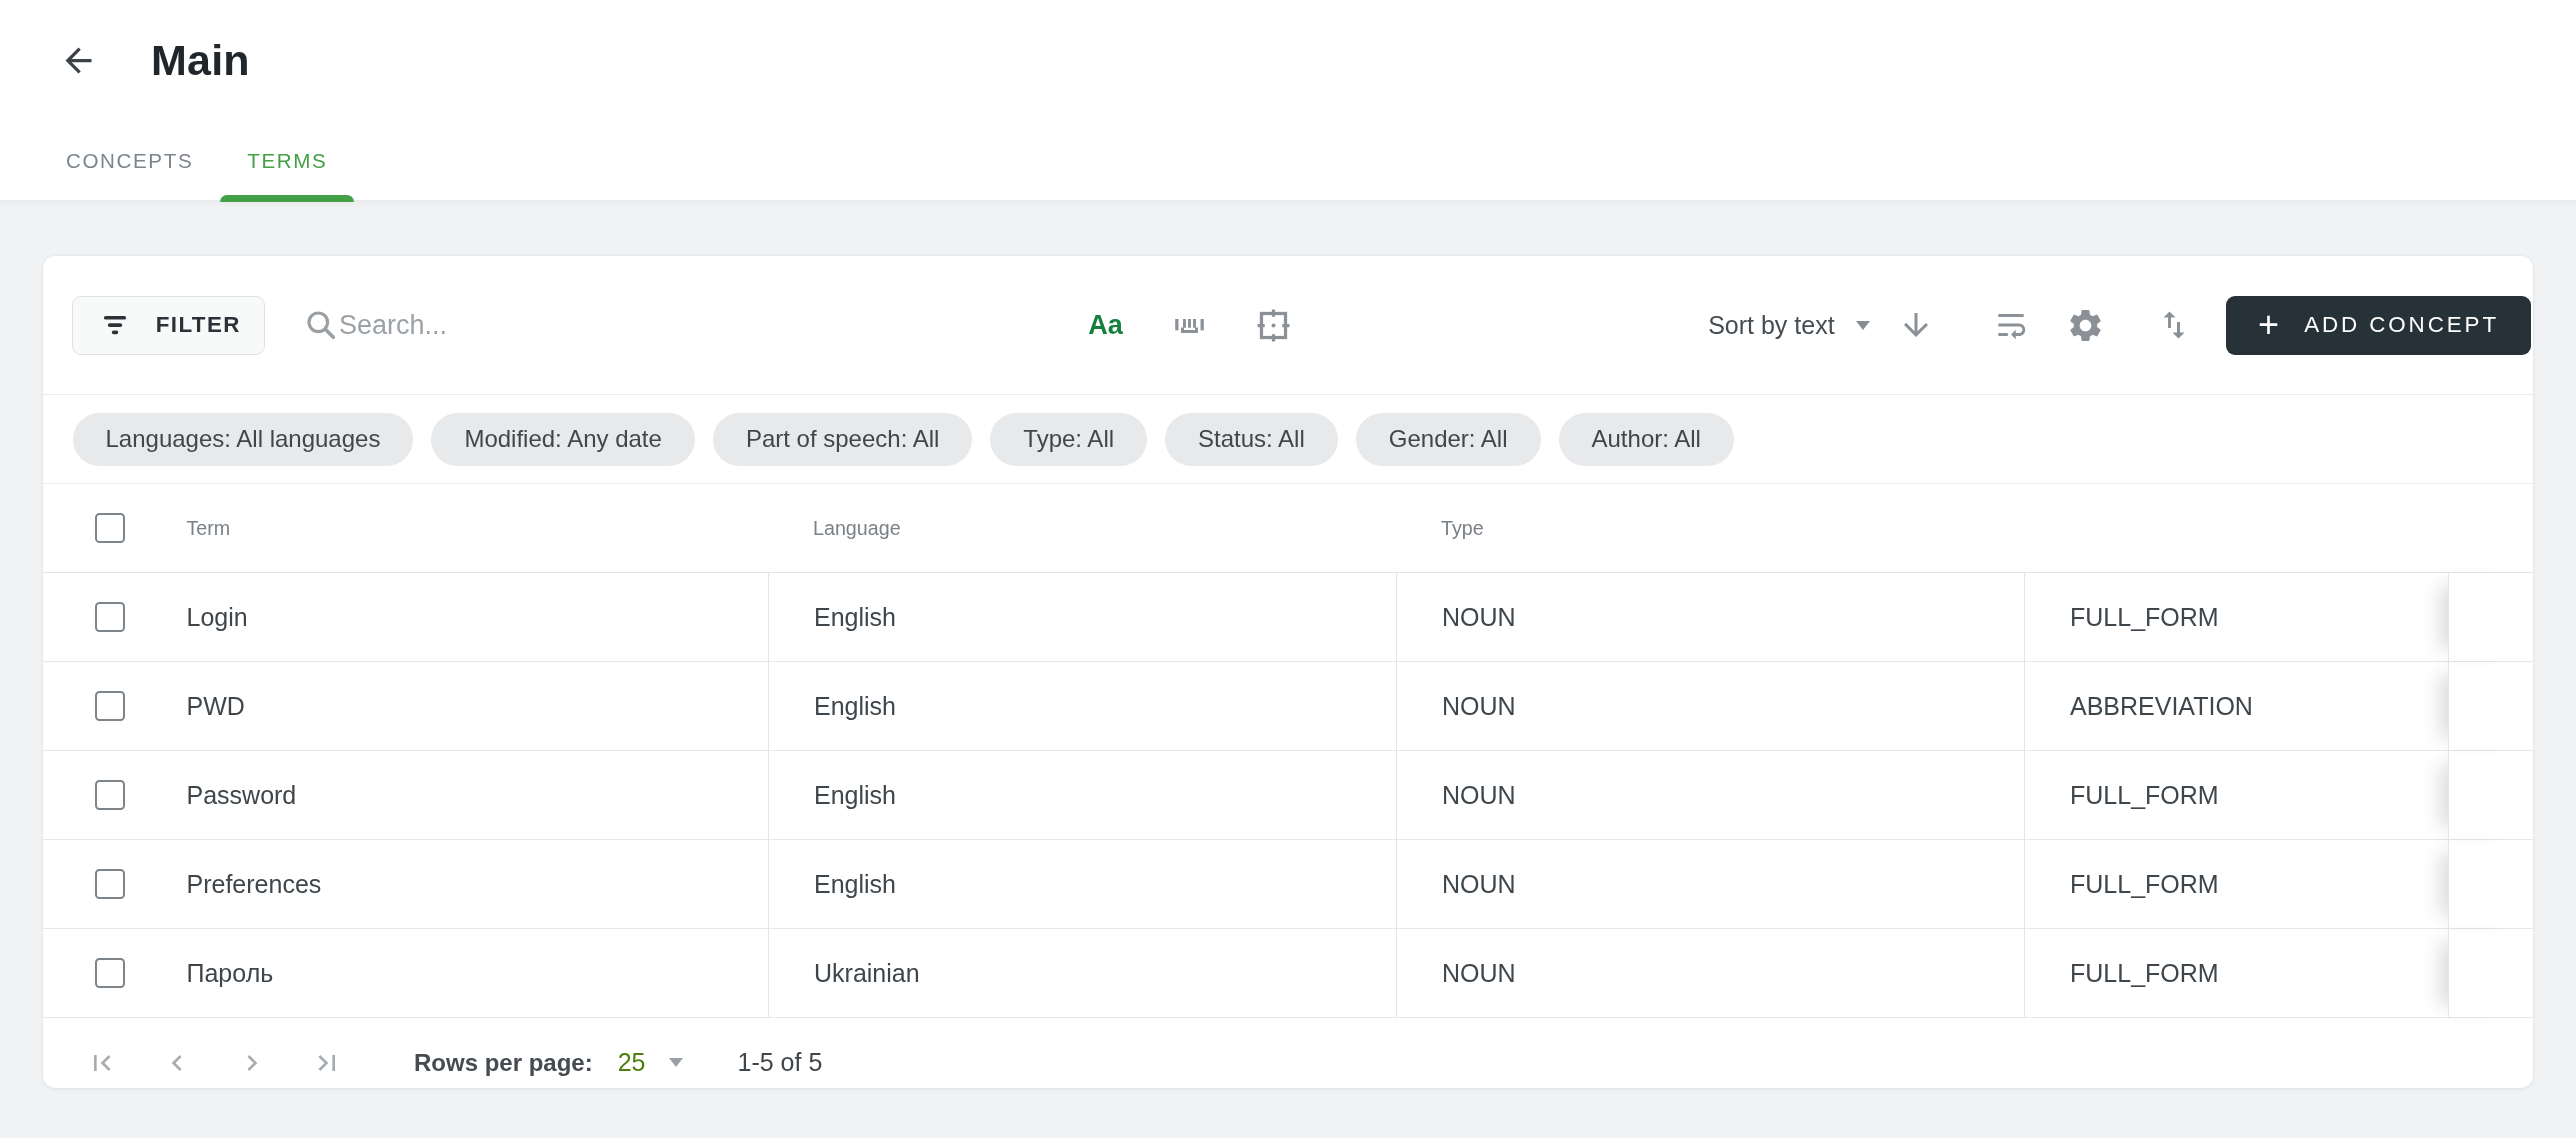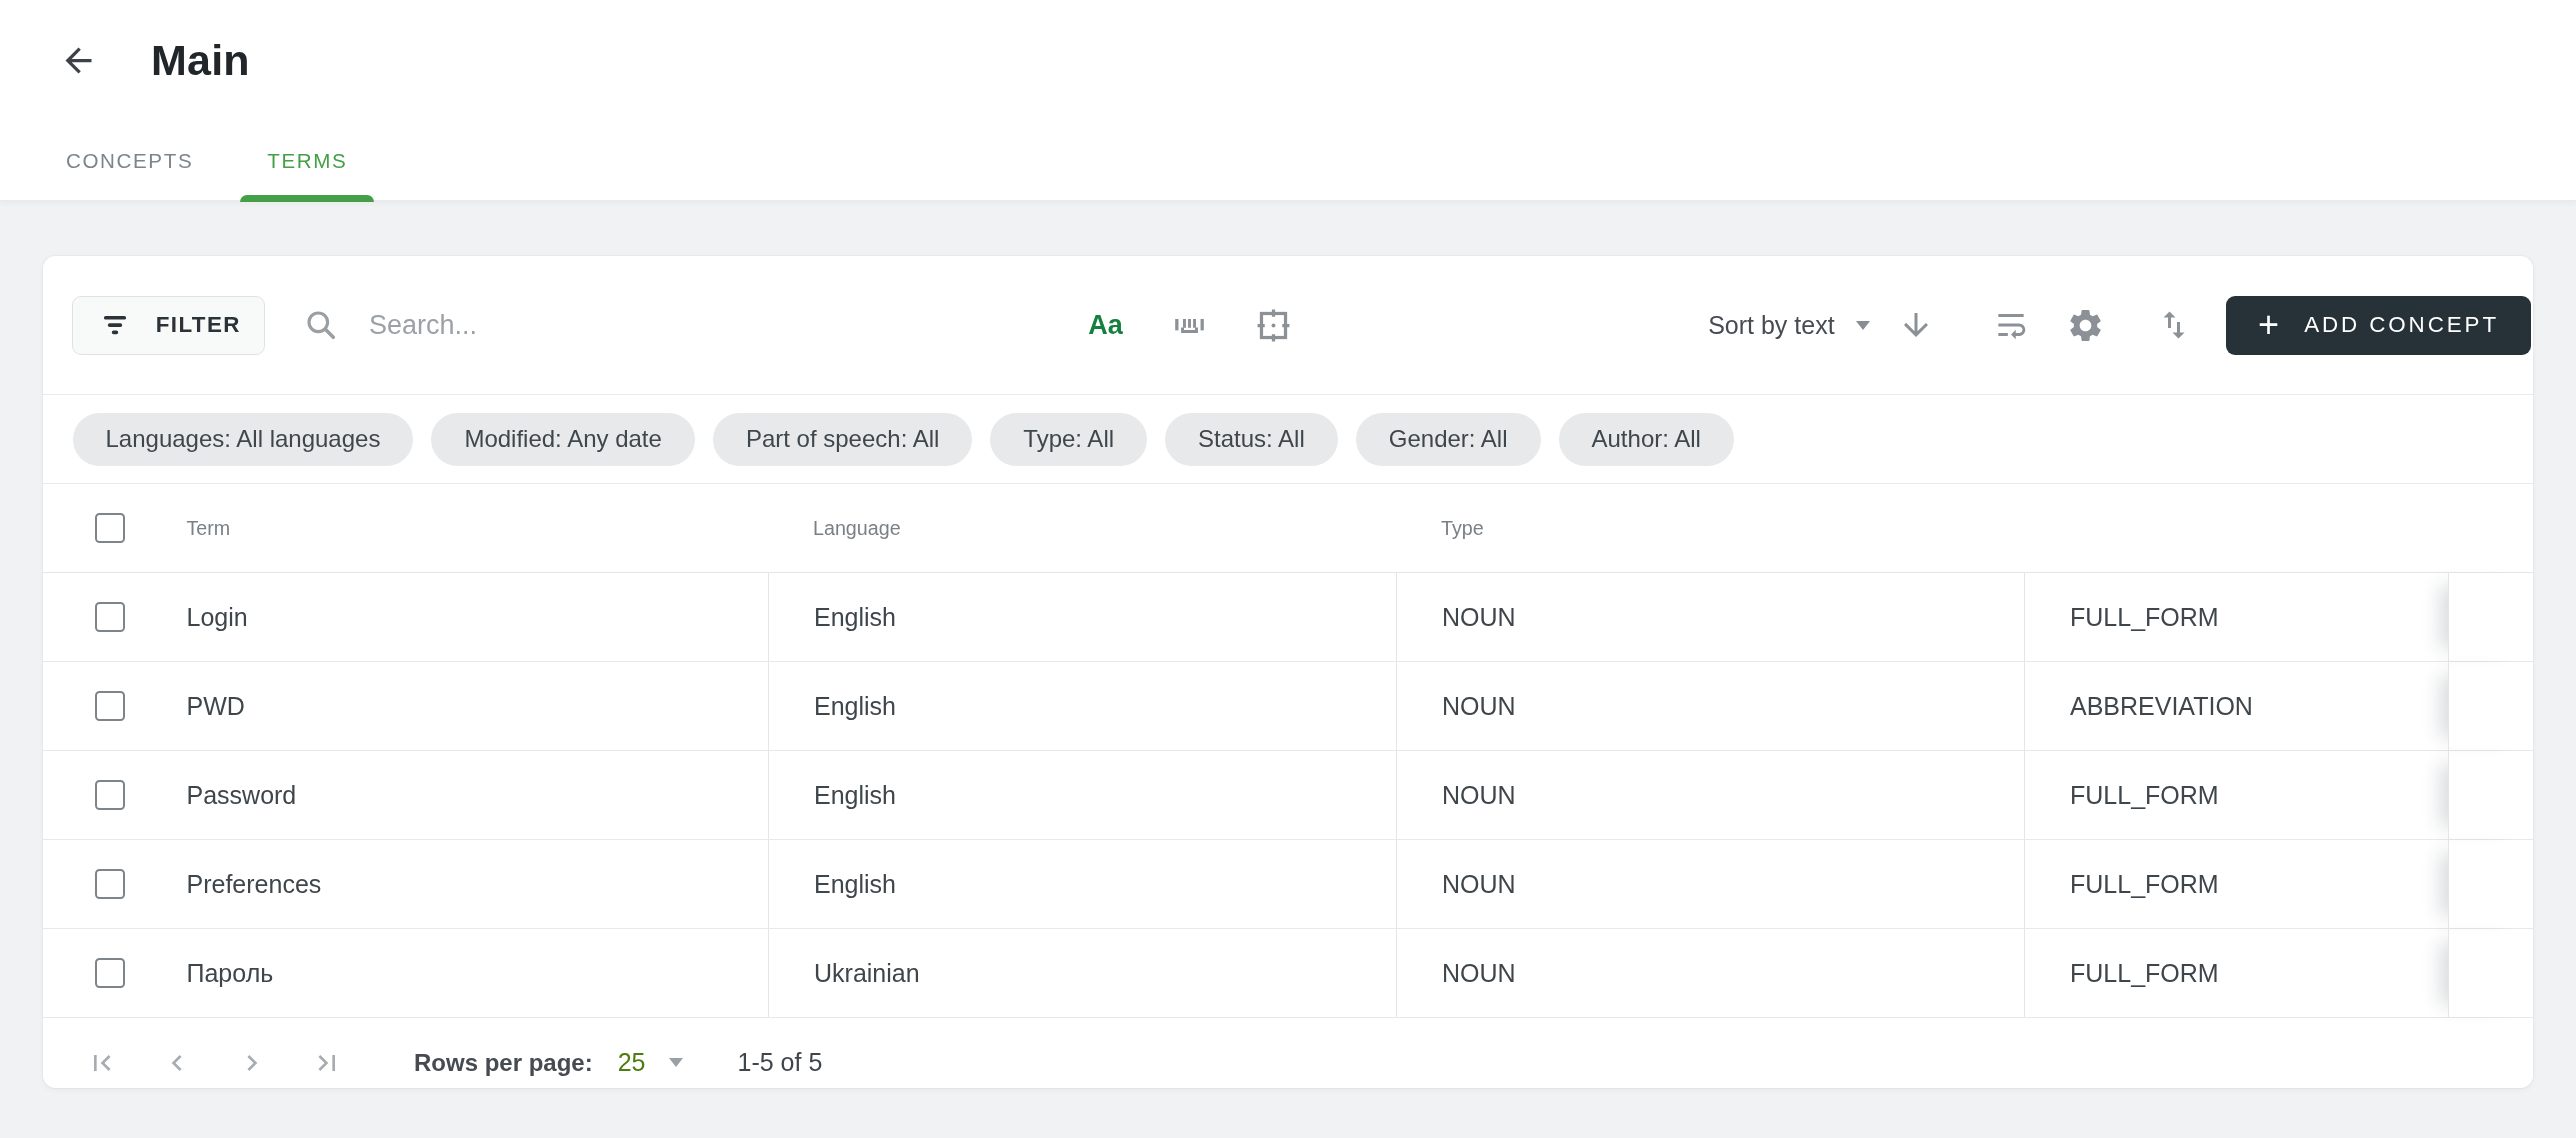--- a/index.html
+++ b/index.html
@@ -37,21 +37,20 @@
     margin-left: 51px;
     font-size: 43px;
     font-weight: 700;
     letter-spacing: 0.2px;
     color: #21262b;
   }
   .tabs {
     display: flex;
     margin-left: 39px;
     height: 81px;
-    gap: 20px;
   }
   .tab {
     position: relative;
     padding: 0 27px;
     display: flex; align-items: center; justify-content: center;
     font-size: 20.6px;
     font-weight: 500;
     letter-spacing: 1.6px;
     color: #7d858b;
     cursor: pointer;
@@ -96,21 +95,21 @@
   .filter-btn span {
     font-size: 22.4px; font-weight: 600; letter-spacing: 1.4px; color: #2b3339;
   }
   .search-box {
     margin-left: 38px;
     display: flex; align-items: center;
     width: 741px;
   }
   .search-box input {
     border: none; outline: none;
-    margin-left: 30px;
+    margin-left: 0;
     width: 662px;
     font-family: inherit;
     font-size: 27px;
     color: #3f464b;
     background: transparent;
   }
   .search-box input::placeholder { color: #9ba1a7; }
   .icon-btn {
     width: 41px; height: 41px;
     border: none; background: transparent;

